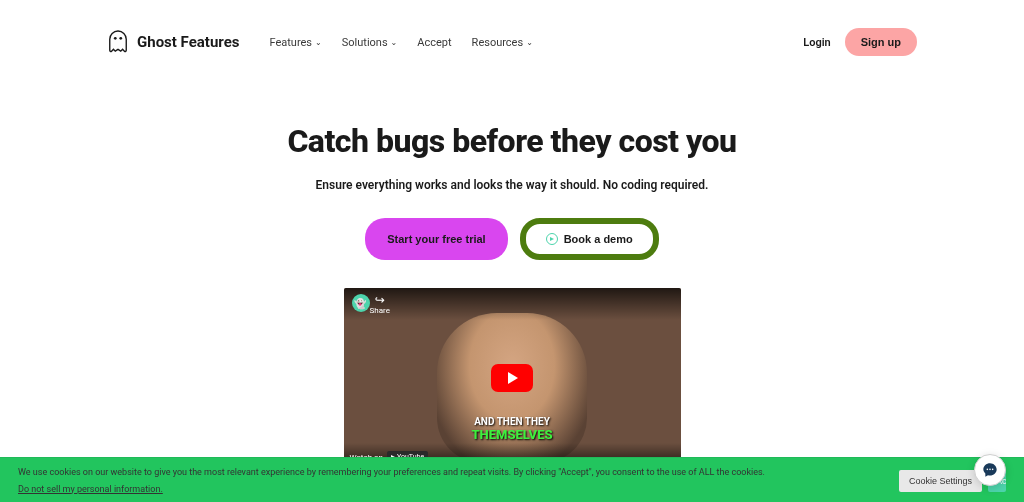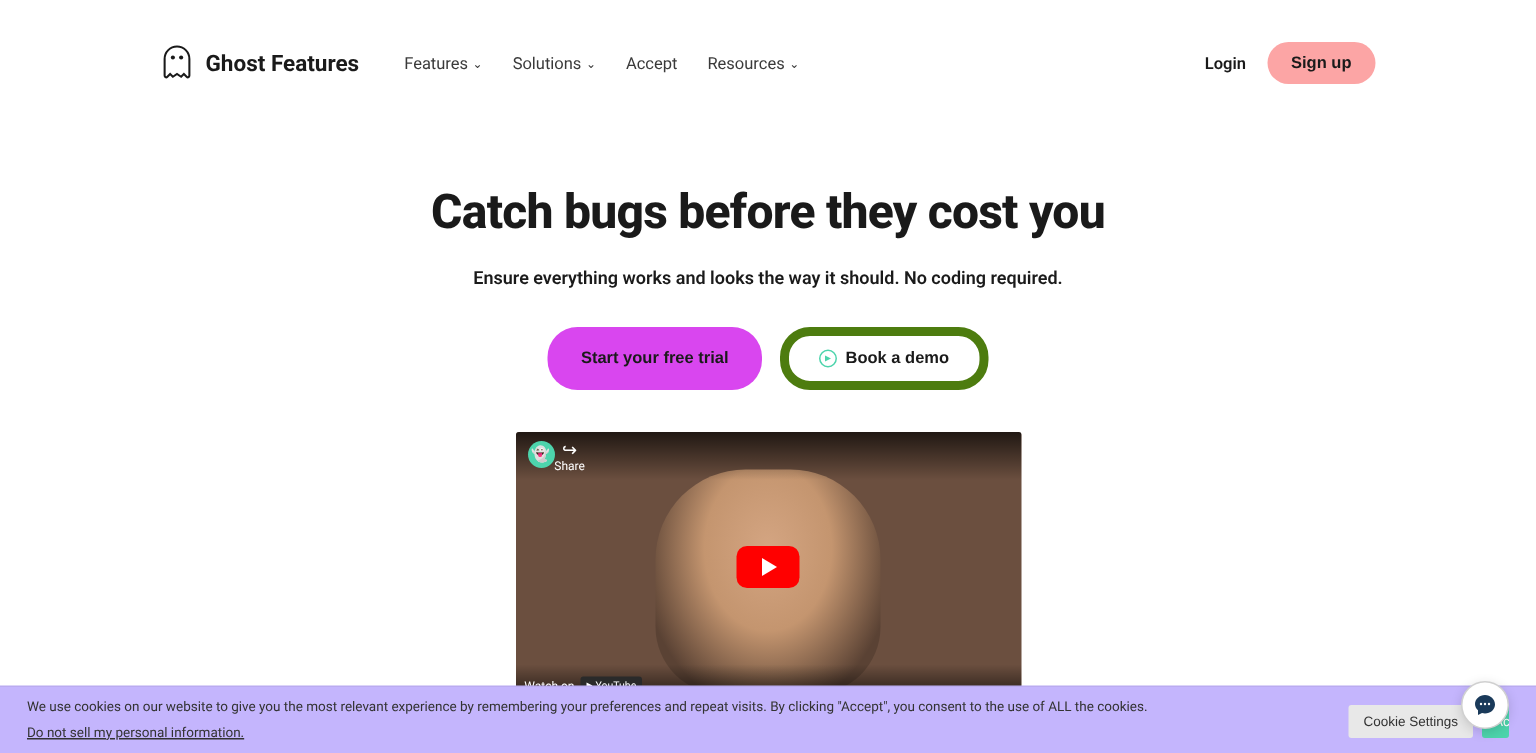--- a/index.html
+++ b/index.html
@@ -36,21 +36,21 @@
 .play-btn-tri { width: 0; height: 0; border-left: 10px solid #fff; border-top: 6px solid transparent; border-bottom: 6px solid transparent; margin-left: 2px; }
 .caption { position: absolute; bottom: 25px; left: 50%; transform: translateX(-50%); }
 .caption-1 { color: #fff; font-size: 10px; font-weight: 700; text-shadow: 1px 1px 2px #000; text-align: center; }
 .caption-2 { color: #3df03d; font-size: 13px; font-weight: 800; text-shadow: 1px 1px 2px #000; text-align: center; }
 .video-bottom { position: absolute; bottom: 0; left: 0; right: 0; height: 24px; background: linear-gradient(0deg, rgba(0,0,0,0.7), rgba(0,0,0,0)); display: flex; align-items: flex-end; padding: 0 6px 4px; }
 .watch-on { display: flex; align-items: center; gap: 4px; }
 .watch-text { color: #fff; font-size: 8px; }
 .yt-badge { background: #2a2a2a; color: #fff; font-size: 7px; padding: 2px 4px; border-radius: 2px; display: flex; align-items: center; gap: 2px; }
 .yt-play-tiny { width: 0; height: 0; border-left: 4px solid #fff; border-top: 2.5px solid transparent; border-bottom: 2.5px solid transparent; }
 
-.cookie-bar { position: absolute; bottom: 0; left: 0; right: 0; background: #c4b5fd; padding: 8px 18px 6px; display: flex; align-items: center; border-top: 1px solid rgba(0,0,0,0.05); }
+.cookie-bar { position: absolute; bottom: 0; left: 0; right: 0; background: #22c55e; padding: 8px 18px 6px; display: flex; align-items: center; border-top: 1px solid rgba(0,0,0,0.05); }
 .cookie-text { font-size: 9px; color: #333; line-height: 1.5; flex: 1; padding-right: 10px; }
 .cookie-link { text-decoration: underline; display: block; margin-top: 3px; }
 .cookie-actions { display: flex; gap: 6px; align-items: center; }
 .cookie-settings-btn { background: #e8e8e8; color: #333; font-size: 9px; padding: 6px 10px; border: none; border-radius: 2px; cursor: pointer; }
 .cookie-accept-btn { background: #4dd4ac; color: #fff; font-size: 9px; padding: 6px 8px; border: none; border-radius: 2px; cursor: pointer; width: 18px; overflow: hidden; }
 
 .chat-widget { position: absolute; bottom: 16px; right: 18px; width: 32px; height: 32px; background: #fff; border: 1px solid #d0d0d0; border-radius: 50%; display: flex; align-items: center; justify-content: center; box-shadow: 0 2px 8px rgba(0,0,0,0.15); cursor: pointer; z-index: 10; }
 .chat-icon { width: 16px; height: 16px; }
 </style>
 </head>
@@ -108,20 +108,24 @@
     <div class="video-top">
       <div class="video-avatar">👻</div>
       <div class="video-share">
         <div class="share-arrow">↪</div>
         <div>Share</div>
       </div>
     </div>
     <div class="play-btn">
       <div class="play-btn-tri"></div>
     </div>
+    <div class="caption">
+      <div class="caption-1">AND THEN THEY</div>
+      <div class="caption-2">THEMSELVES</div>
+    </div>
     <div class="video-bottom">
       <div class="watch-on">
         <span class="watch-text">Watch on</span>
         <span class="yt-badge">
           <span class="yt-play-tiny"></span>
           <span>YouTube</span>
         </span>
       </div>
     </div>
   </div>

